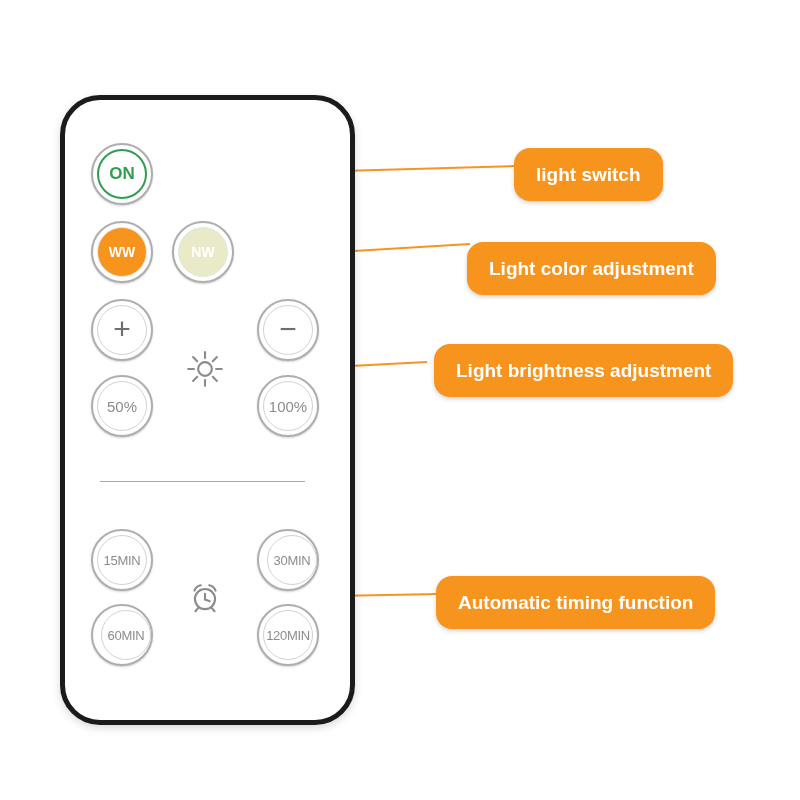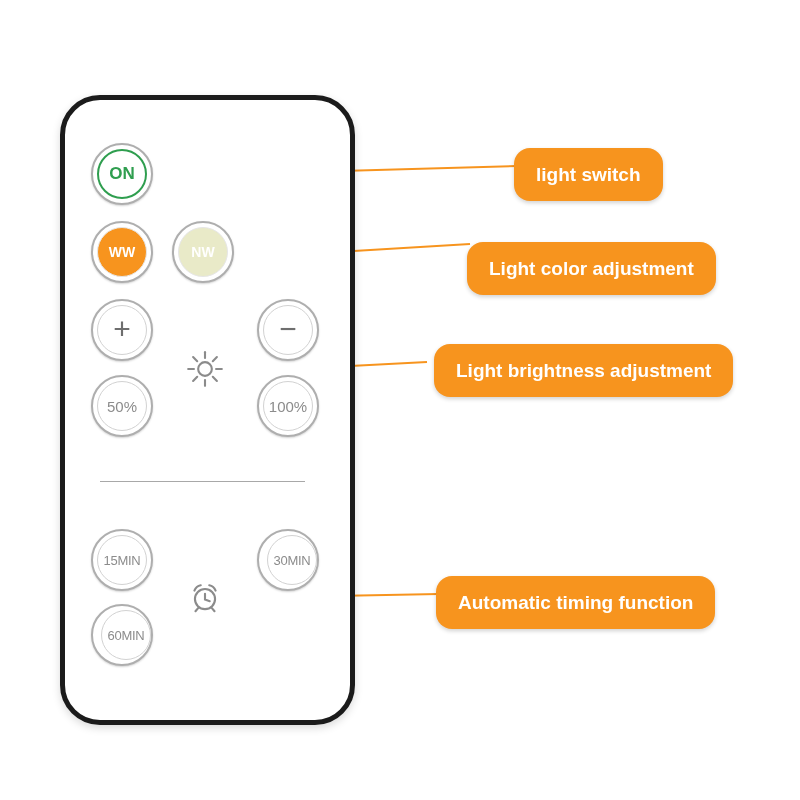--- a/index.html
+++ b/index.html
@@ -158,19 +158,22 @@
         <path d="M27 10 A 8 8 0 0 0 21 5"></path>
         <line x1="10.5" y1="26.5" x2="8" y2="29.5"></line>
         <line x1="23.5" y1="26.5" x2="26" y2="29.5"></line>
       </g>
     </svg>
   </div>
 
   <div class="btn btn-min pos-60">
     <div class="btn-inner">60MIN</div>
   </div>
+  <div class="btn btn-min pos-120">
+    <div class="btn-inner">120MIN</div>
+  </div>
 
 </div>
 
 <div class="callout co-switch">light switch</div>
 <div class="callout co-color">Light color adjustment</div>
 <div class="callout co-brightness">Light brightness adjustment</div>
 <div class="callout co-timing">Automatic timing function</div>
 
 </body></html>

